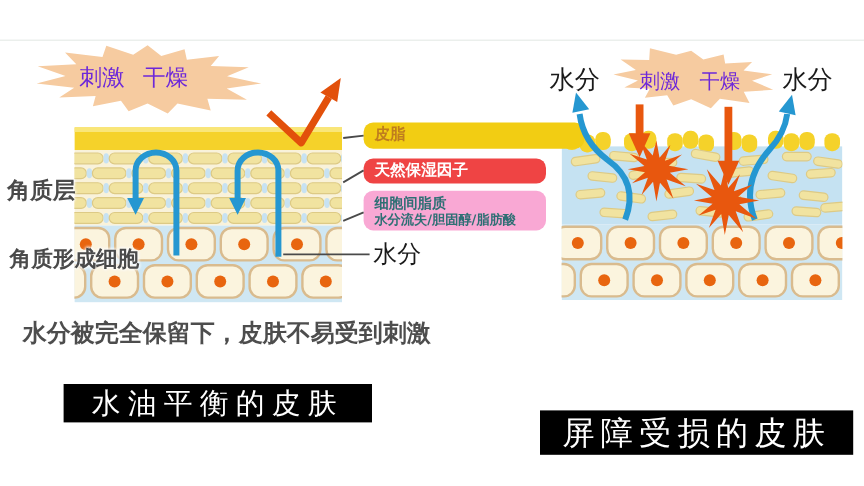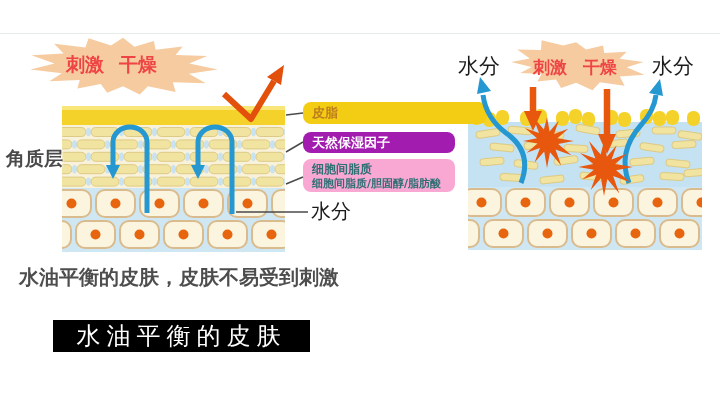--- a/index.html
+++ b/index.html
@@ -2,21 +2,21 @@
 <html><head>
 <meta charset="utf-8">
 <style>
   *{margin:0;padding:0;box-sizing:border-box}
   html,body{background:#fff}
   body{font-family:"DejaVu Sans","Liberation Sans",sans-serif}
   .canvas{position:relative;width:720px;height:405px;background:#fff;overflow:hidden}
   .abs{position:absolute;white-space:nowrap}
   .top-line{left:0;top:33px;width:720px;height:1px;background:#e6ece8}
   svg.abs{display:block}
-  .burst-text{display:flex;font-weight:bold;color:#ef4444;z-index:3}
+  .burst-text{display:flex;font-weight:normal;color:#6d28d9;z-index:3}
   .burst-text.lg{font-size:19px;gap:15px}
   .burst-text.sm{font-size:17px;gap:16px}
   .layer-label{font-weight:bold;color:#4a4a4a;font-size:19px;z-index:5;
     text-shadow:0 0 3px #fff,0 0 3px #fff,0 0 3px #fff}
   .moisture{font-weight:normal;color:#1a1a1a;z-index:3}
   .legend-box{border-radius:8px;z-index:2;font-weight:bold;padding-left:9px}
   .caption{font-weight:bold;color:#4d4d4d;font-size:20px}
   .title-box{background:#000;color:#fff;display:flex;align-items:center;justify-content:center;z-index:6}
   #overlay{left:0;top:0;z-index:4;pointer-events:none}
   #left-skin,#right-skin{z-index:1}
@@ -140,34 +140,35 @@
       <circle cx="165.5" cy="128.5" r="5" fill="#e8650f"></circle>
       <rect x="190" y="115" width="39" height="27" rx="9" fill="#fbf4de" stroke="#d9bb8e" stroke-width="2"></rect>
       <circle cx="209.5" cy="128.5" r="5" fill="#e8650f"></circle>
       <path d="M 85,107 L 85,36 A 17,15 0 0 0 51,36 L 51,61" fill="none" stroke="#2597d1" stroke-width="5"></path>
       <path d="M 170,108 L 170,36 A 17,15 0 0 0 136,36 L 136,61" fill="none" stroke="#2597d1" stroke-width="5"></path>
       <polygon points="51,73 44,59 58,59" fill="#2597d1"></polygon>
       <polygon points="136,73 129,59 143,59" fill="#2597d1"></polygon>
     </svg>
 
   <div class="abs layer-label" style="left:6px;top:146px">角质层</div>
+  <div class="abs layer-label" style="left:8px;top:204px;font-size:18px">角质形成细胞</div>
 
   <div class="abs legend-box" style="left:303px;top:102px;width:184px;height:22px;background:#f2cd13;color:#bf7d1e;font-size:13px;line-height:22px">
     <span>皮脂</span>
   </div>
-  <div class="abs legend-box" style="left:303px;top:132px;width:152px;height:21px;background:#a21caf;color:#fff;font-size:13px;line-height:21px">
+  <div class="abs legend-box" style="left:303px;top:132px;width:152px;height:21px;background:#ef4444;color:#fff;font-size:13px;line-height:21px">
     <span>天然保湿因子</span>
   </div>
   <div class="abs legend-box" style="left:303px;top:159px;width:152px;height:33px;background:#f9a8d4;color:#2e6f74;font-size:12px;line-height:1.25;padding-top:3px">
     <div>细胞间脂质</div>
-    <div style="font-size:11px">细胞间脂质/胆固醇/脂肪酸</div>
+    <div style="font-size:11px">水分流失/胆固醇/脂肪酸</div>
   </div>
   <div class="abs moisture" style="left:311px;top:198px;font-size:20px">水分</div>
 
-  <div class="abs caption" style="left:19px;top:264px">水油平衡的皮肤，皮肤不易受到刺激</div>
+  <div class="abs caption" style="left:19px;top:264px">水分被完全保留下，皮肤不易受到刺激</div>
   <div class="abs title-box" style="left:53px;top:320px;width:257px;height:32px;font-size:24px;letter-spacing:6px">
     <span>水油平衡的皮肤</span>
   </div>
 
   <svg class="abs" id="right-burst" style="left:500px;top:36px" width="152" height="58" viewBox="0 0 152 58">
     <polygon id="rb-poly" fill="#f6cba0" points="76.0,6.3 86.1,13.5 103.0,9.5 104.3,16.9 126.7,15.7 119.6,22.7 143.5,25.9 126.7,31.3 144.3,38.8 119.8,40.5 124.6,49.8 99.9,46.3 92.4,54.3 76.0,46.8 61.1,51.9 56.0,43.4 37.4,45.5 41.5,38.0 20.3,37.0 31.6,31.0 11.2,26.0 29.9,22.4 17.2,13.6 41.0,14.0 41.6,4.2 63.4,9.6 "></polygon>
   </svg>
   <div class="abs burst-text sm" style="left:533px;top:56px">
     <span>刺激</span>
     <span>干燥</span>
@@ -236,20 +237,23 @@
       <rect x="60" y="114" width="39" height="27" rx="9" fill="#fbf4de" stroke="#d9bb8e" stroke-width="2"></rect>
       <circle cx="79.5" cy="127.5" r="5" fill="#e8650f"></circle>
       <rect x="104" y="114" width="39" height="27" rx="9" fill="#fbf4de" stroke="#d9bb8e" stroke-width="2"></rect>
       <circle cx="123.5" cy="127.5" r="5" fill="#e8650f"></circle>
       <rect x="148" y="114" width="39" height="27" rx="9" fill="#fbf4de" stroke="#d9bb8e" stroke-width="2"></rect>
       <circle cx="167.5" cy="127.5" r="5" fill="#e8650f"></circle>
       <rect x="192" y="114" width="39" height="27" rx="9" fill="#fbf4de" stroke="#d9bb8e" stroke-width="2"></rect>
       <circle cx="211.5" cy="127.5" r="5" fill="#e8650f"></circle>
     </svg>
 
+  <div class="abs title-box" style="left:450px;top:342px;width:261px;height:37px;font-size:27px;letter-spacing:5px">
+    <span>屏障受损的皮肤</span>
+  </div>
 
   <svg class="abs" id="overlay" width="720" height="405" viewBox="0 0 720 405">
 
     <g stroke="#4a4a4a" stroke-width="1.5">
       <path d="M 286,115 L 303,113" fill="none"></path>
       <path d="M 286,152 L 303,142" fill="none"></path>
       <path d="M 286,184 L 303,177" fill="none"></path>
       <path d="M 236,212 L 308,212" fill="none"></path>
     </g>
 

